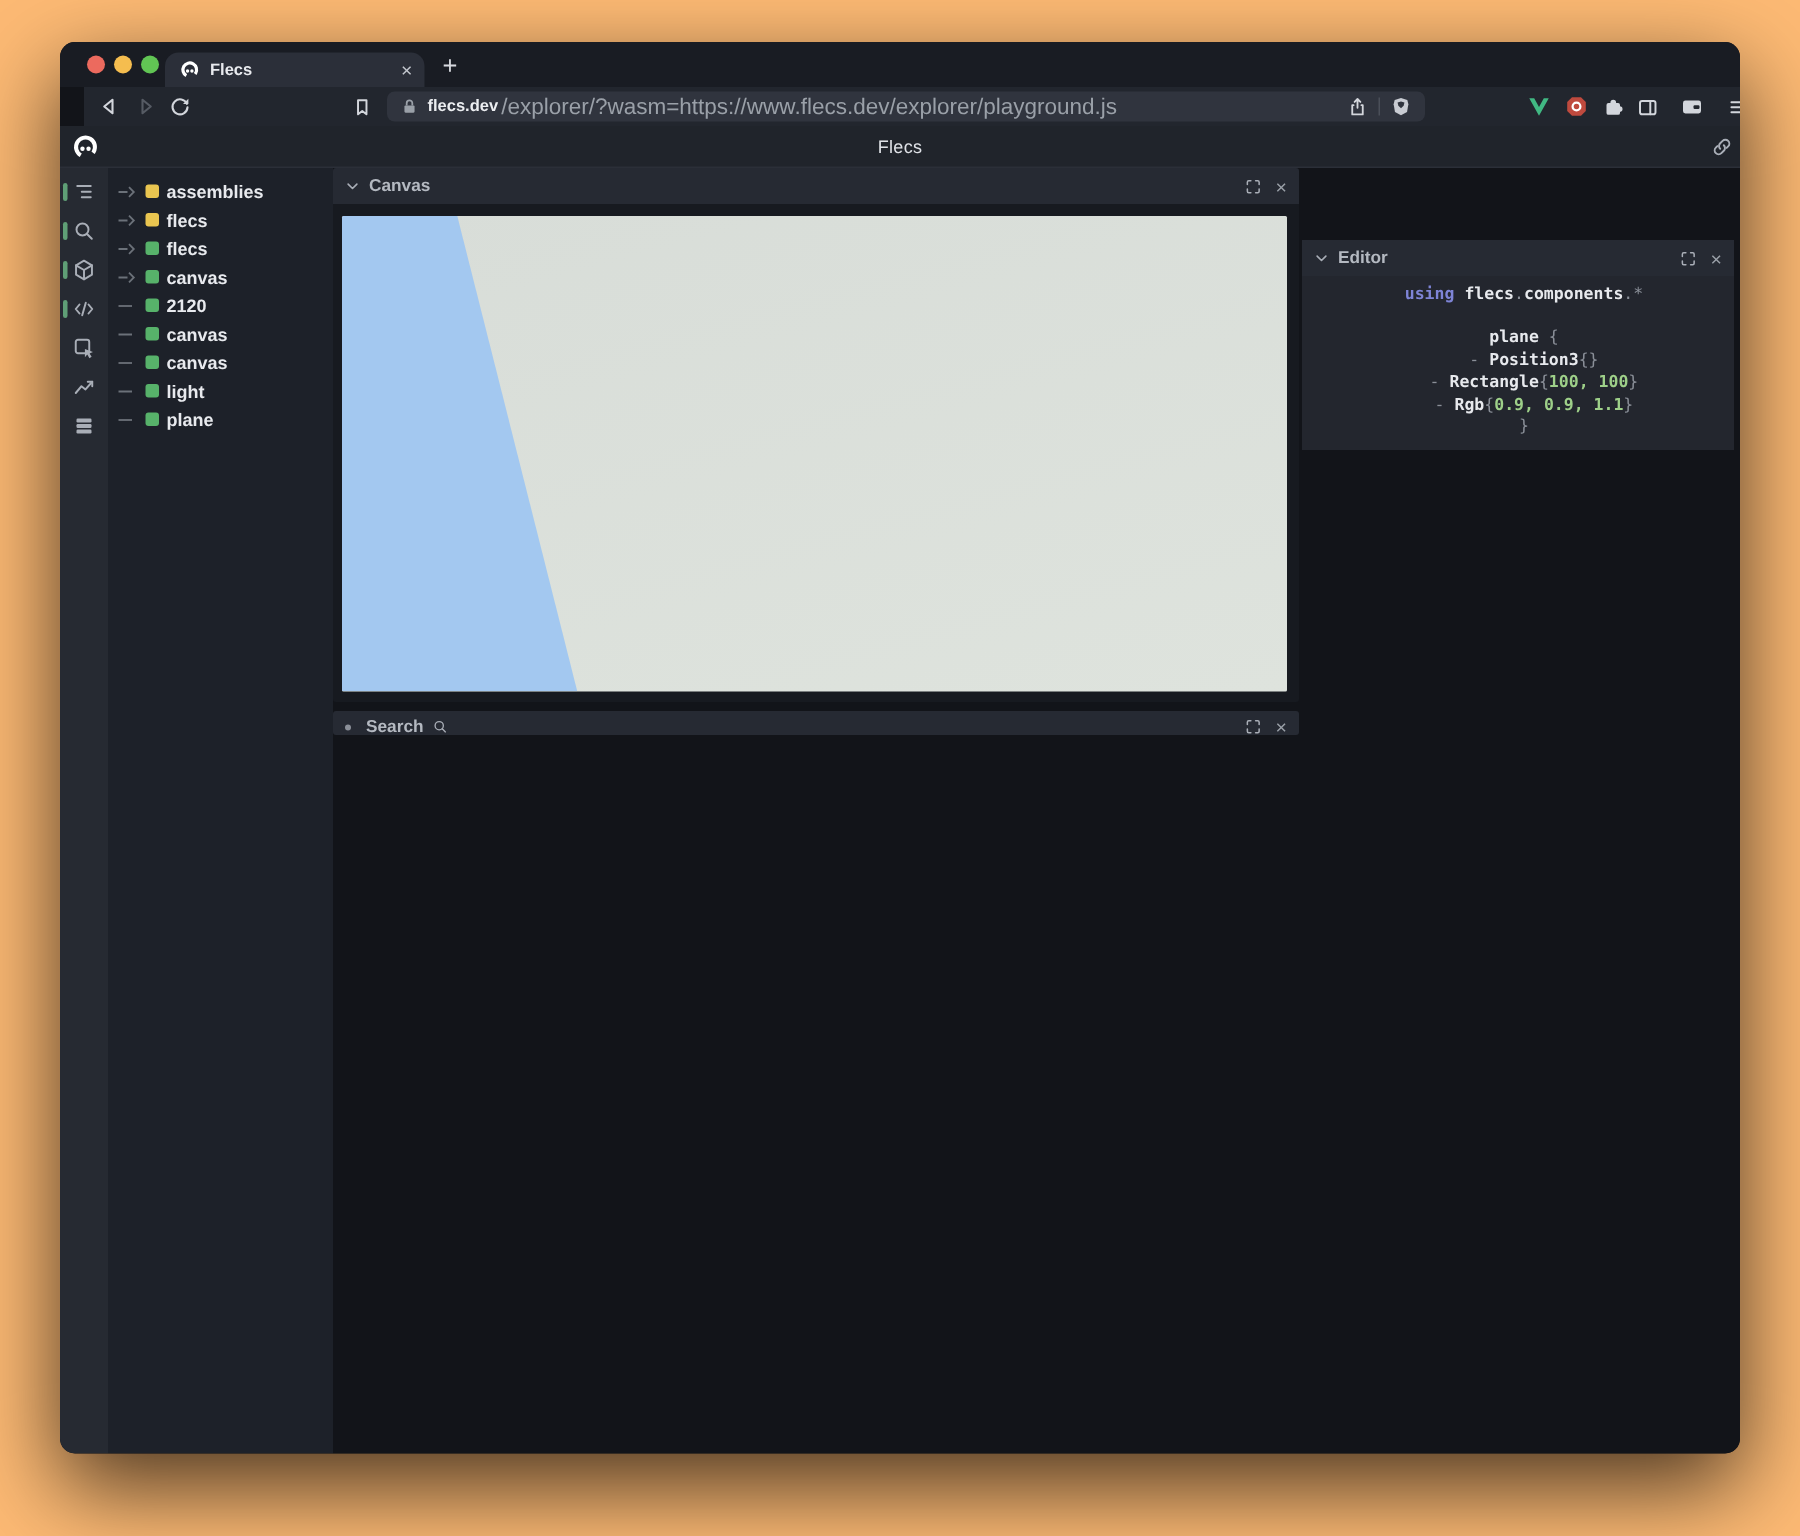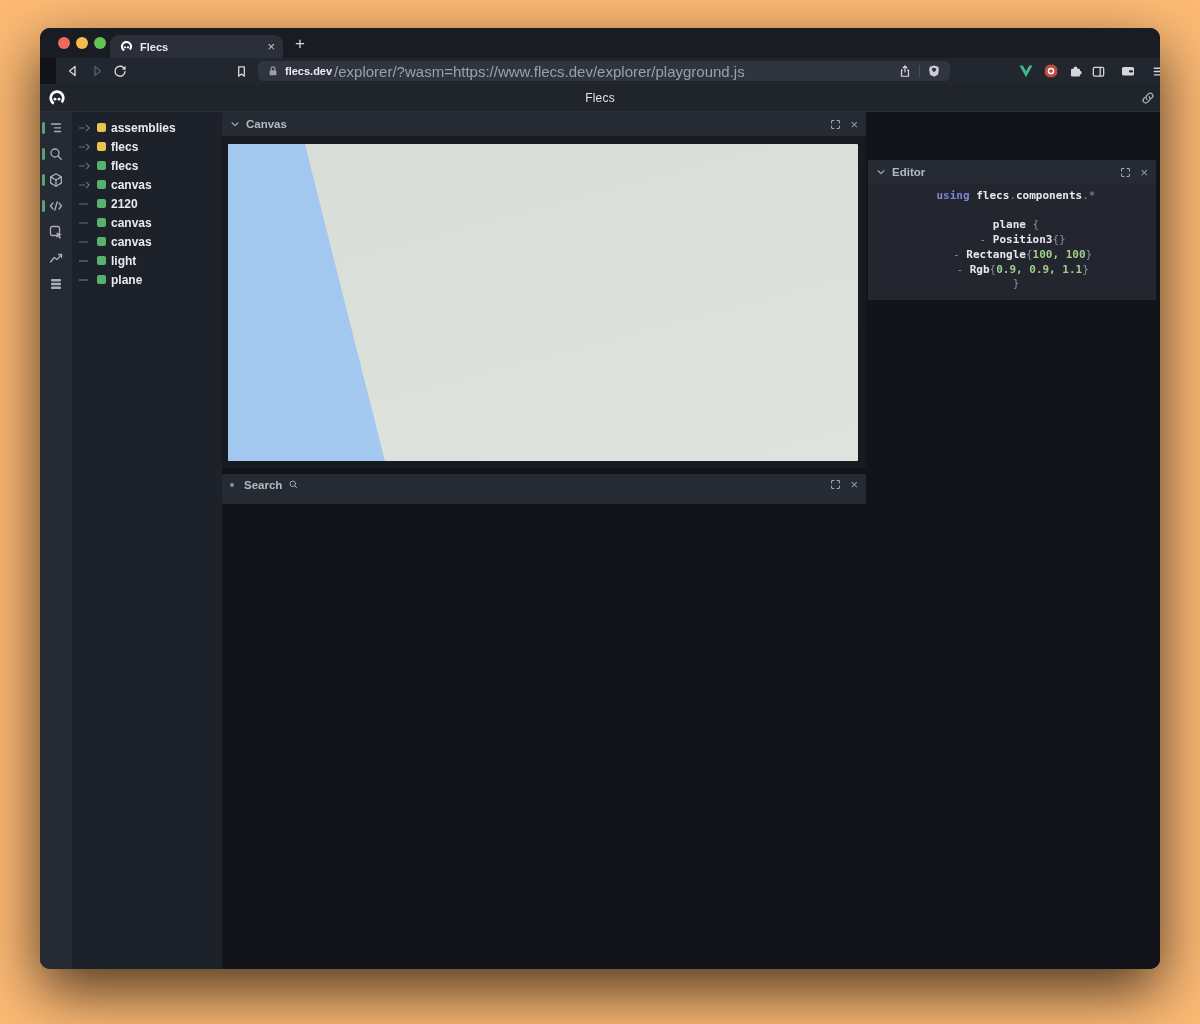--- a/index.html
+++ b/index.html
@@ -63,21 +63,21 @@
   .panel-head { display:flex; align-items:center; gap:6px; background:#262a33;
                 height:24px; padding:0 8px; }
   .panel-title { font-size:11.5px; font-weight:600; color:#b4b9c1; flex:1; }
   .head-icons { display:flex; align-items:center; gap:9px; }
   .x-glyph { color:#9aa0a8; font-size:13px; line-height:1; }
   .panel-canvas { position:absolute; left:182px; top:84px; width:644px; height:356px;
                   background:#171a20; border-radius:2px; overflow:hidden; }
   .scene { position:absolute; left:6px; top:32px; width:630px; height:317px;
            border-radius:1px; overflow:hidden; }
   .scene-sky { position:absolute; inset:0; clip-path:polygon(0 0, 12.2% 0, 24.9% 100%, 0 100%); }
-  .panel-search { position:absolute; left:182px; top:446px; width:644px; height:30px;
+  .panel-search { position:absolute; left:182px; top:446px; width:644px; height:16px;
                   background:#262a33; border-radius:2px; }
   .panel-search .panel-head { height:21px; background:transparent; }
   .search-dot { width:4px; height:4px; border-radius:50%; background:#8a8f98; margin-right:4px; }
   .panel-editor { position:absolute; left:828px; top:84px; width:288px; background:#171a20; border-radius:2px;margin-top:48px; }
   .code { background:#23262e; padding:5px 0 8px 8px; font-family:"DejaVu Sans Mono", monospace;
           font-size:11px; line-height:14.7px; }
   .code-line { white-space:pre; font-weight:700; color:#e7e9ed;text-align:center; }
   .tk-kw { color:#7e84d6; }
   .tk-id { color:#e7e9ed; }
   .tk-pn { color:#8a8f98; font-weight:400; }

